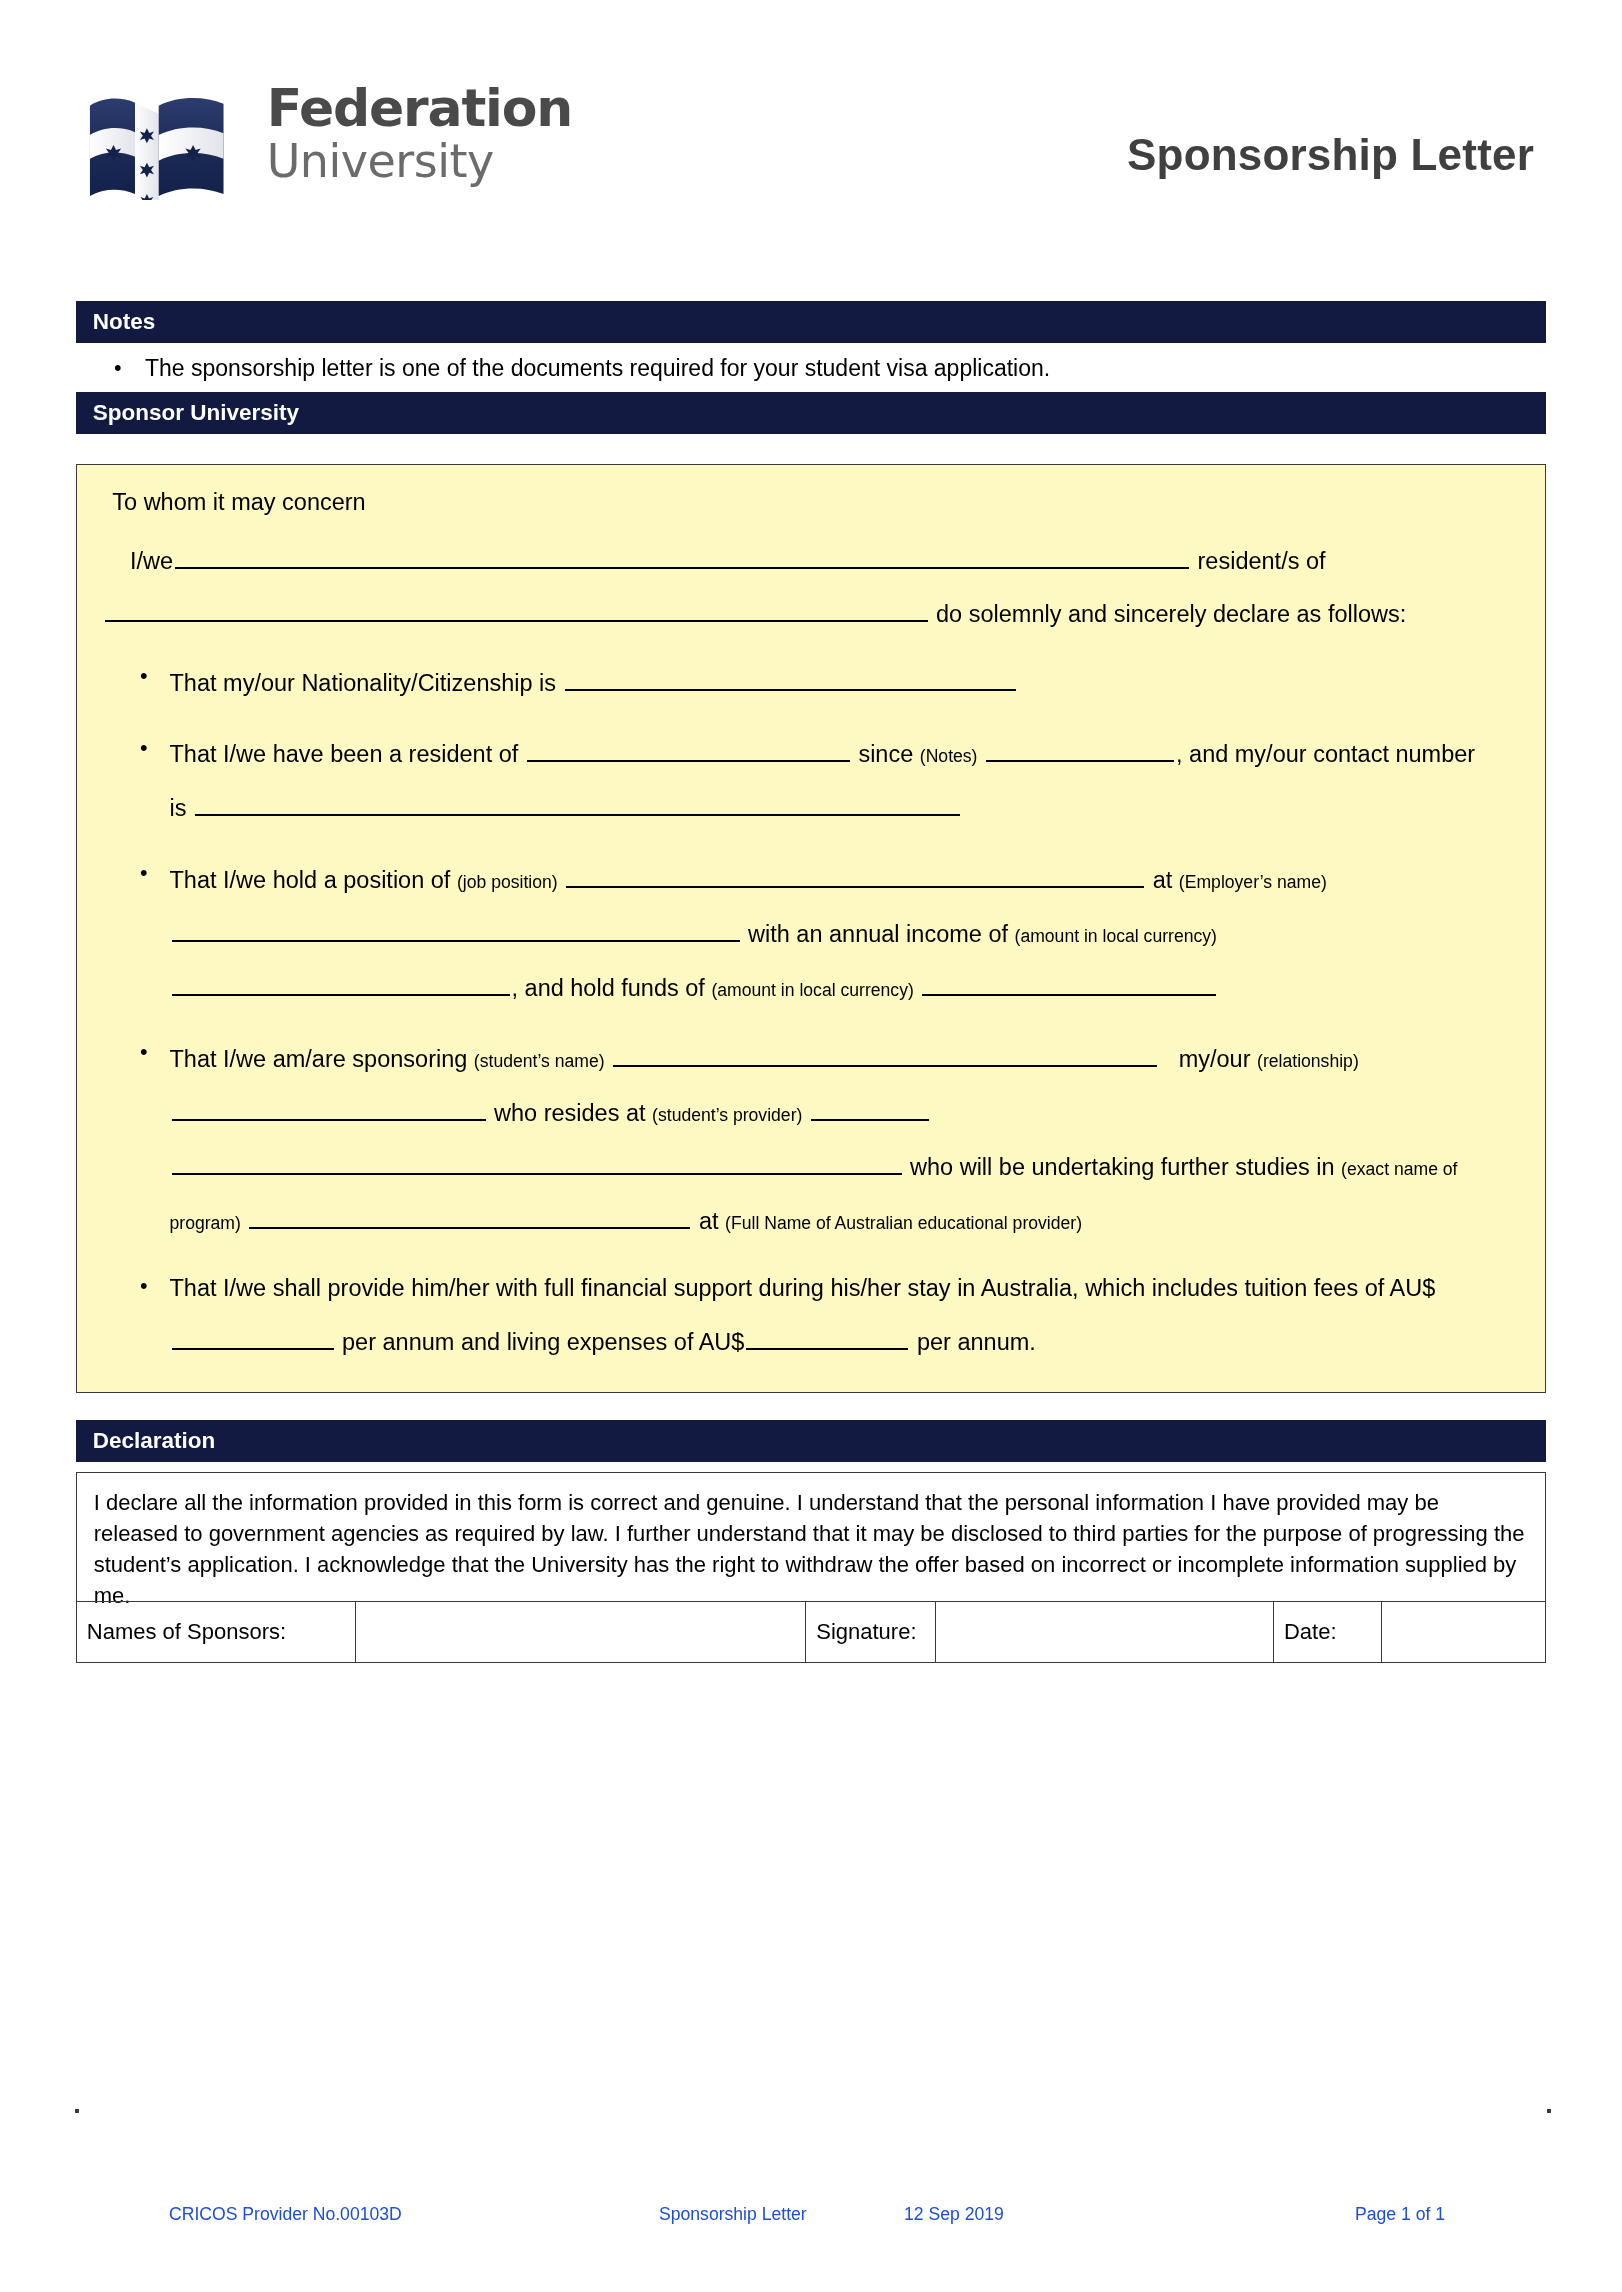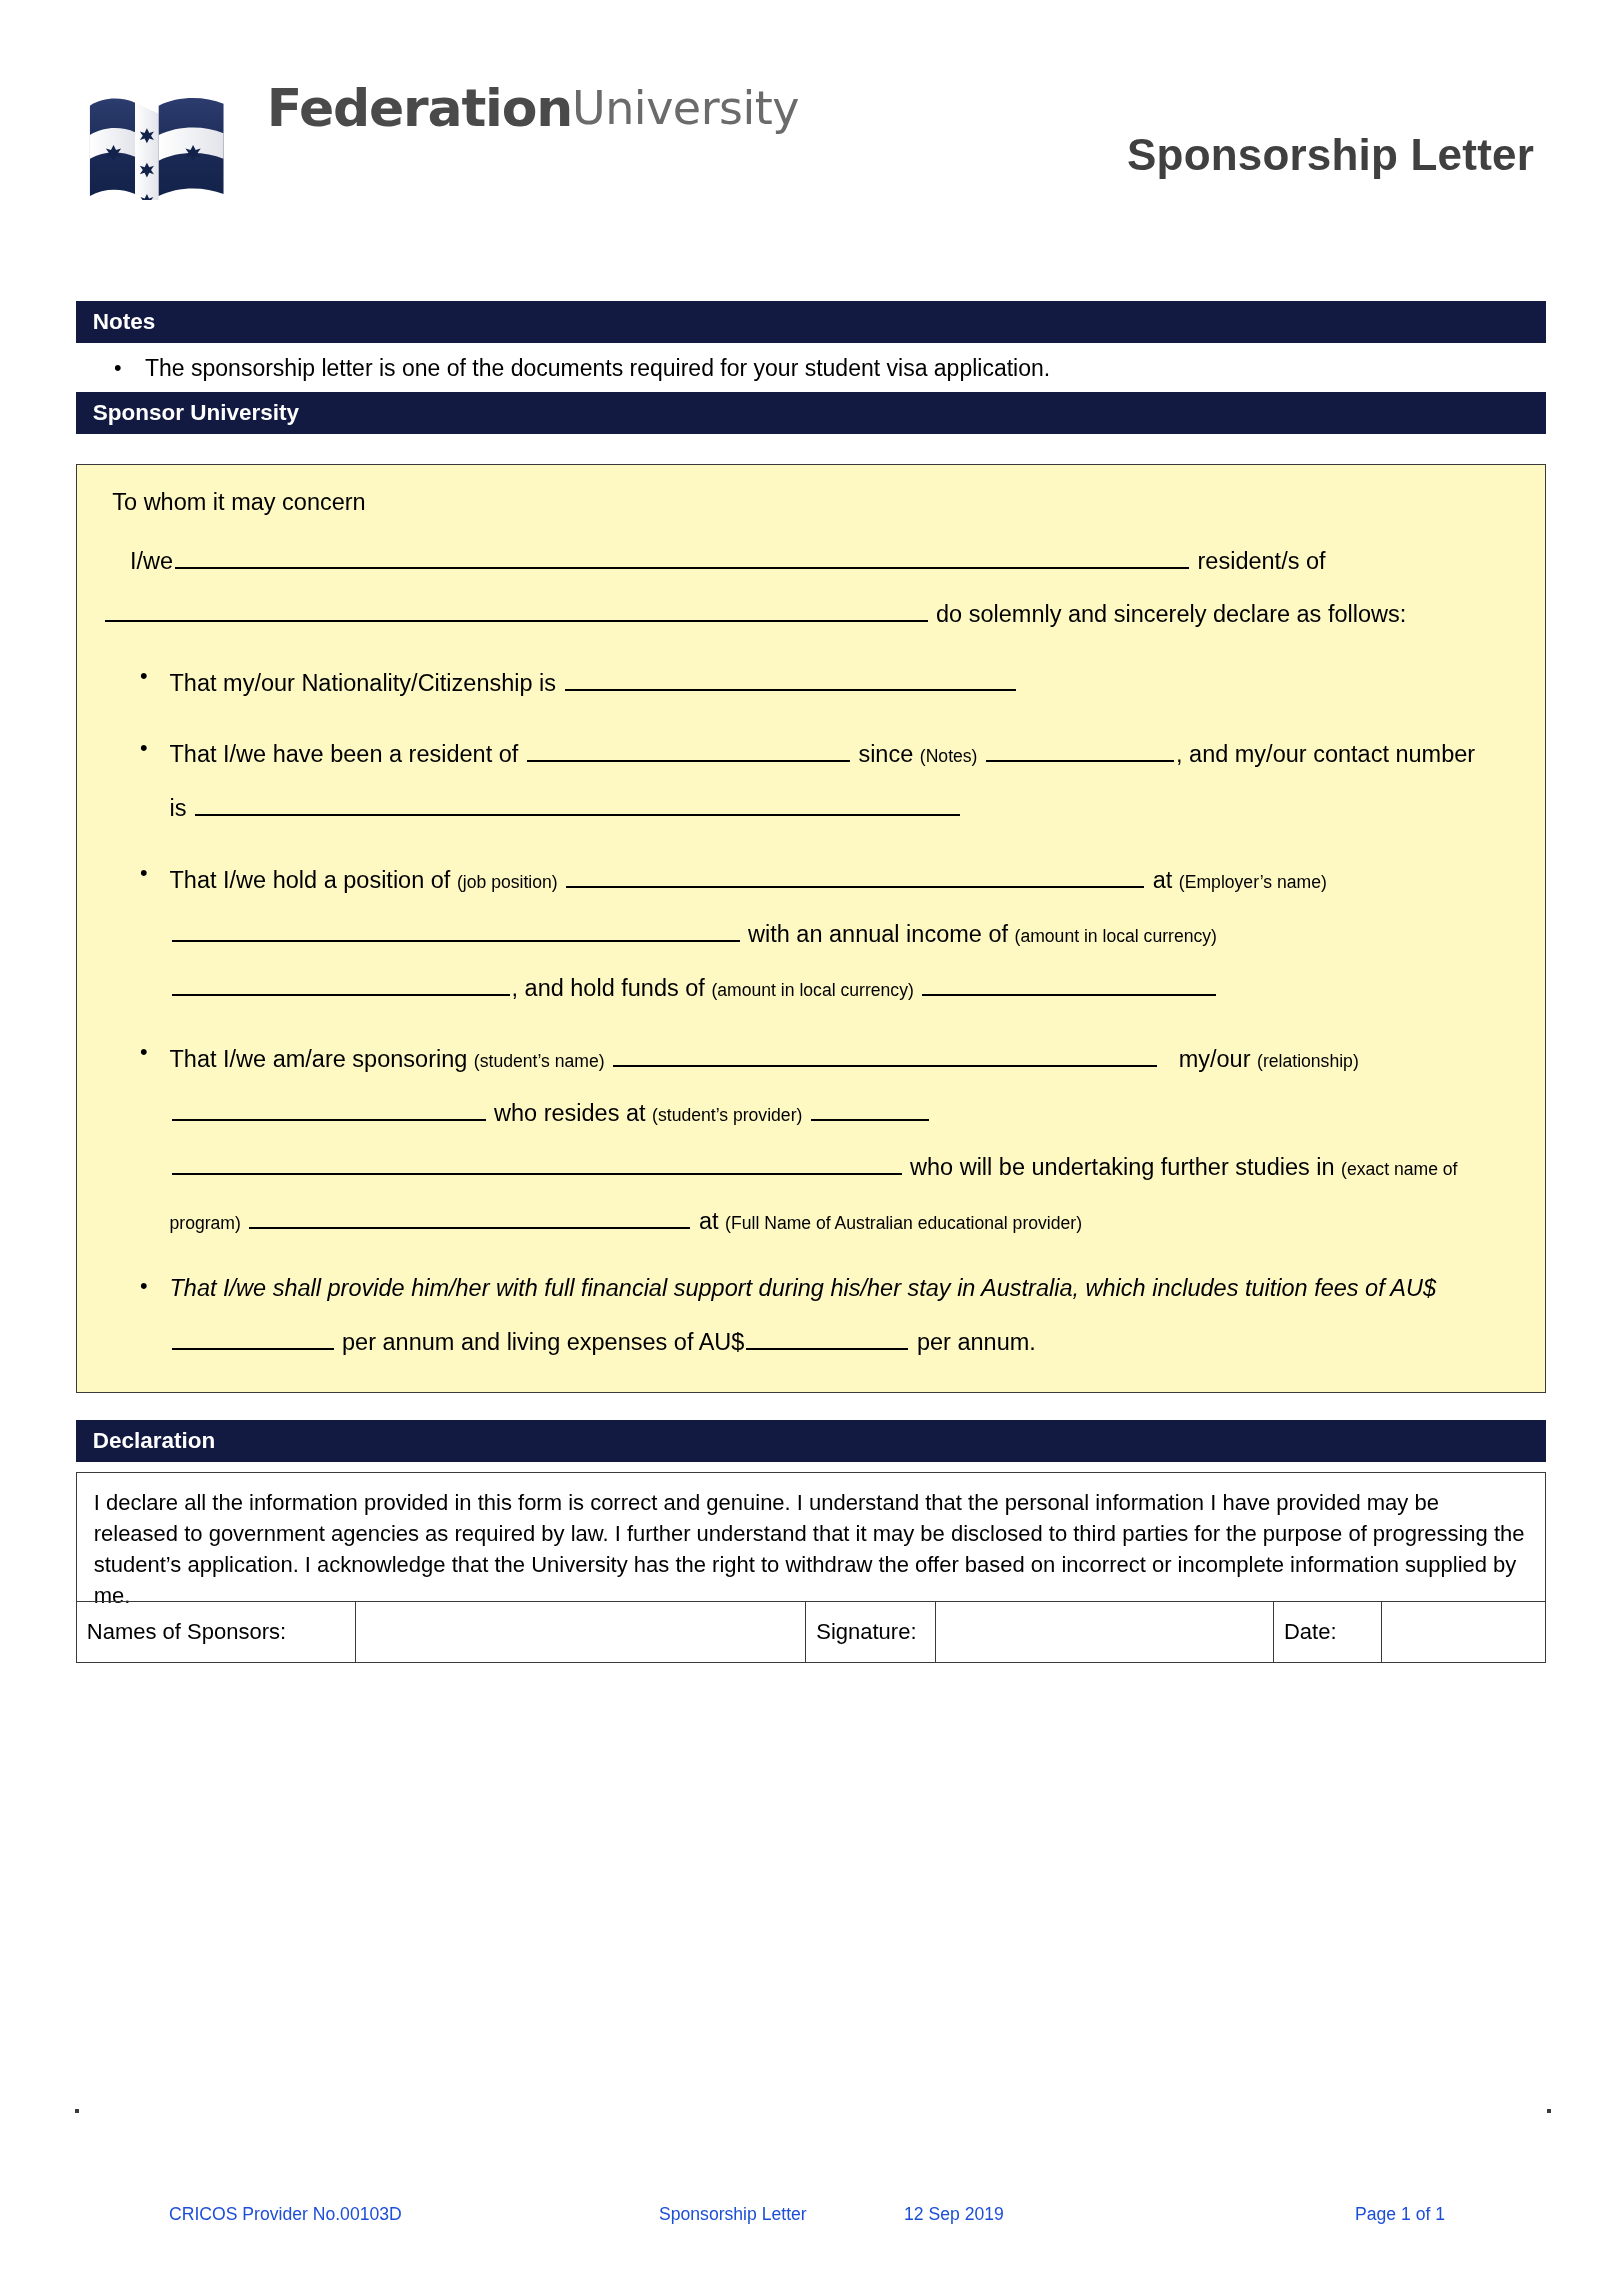--- a/index.html
+++ b/index.html
@@ -36,21 +36,21 @@
   }
   .flag {
     position: relative;
     width: 167px;
     height: 116px;
     margin-right: 13.7px;
     margin-top: 5.9px;
   }
   .wordmark {
     display: flex;
-    flex-direction: row;
+    flex-direction: column;
     justify-content: flex-end;
     line-height: 1;
     padding-top: 3.9px;
   }
   .wordmark .fed {
     font-family: "DejaVu Sans", sans-serif;
     font-weight: bold;
     font-size: 52px;
     color: #4a4a4a;
     letter-spacing: -1.2px;
@@ -158,21 +158,21 @@
     line-height: 1.0;
   }
   ul.decl-list > li::before {
     content: "\2022";
     position: absolute;
     left: 25.5px;
     top: -2px;
     font-size: 21.6px;
   }
   .li-line { white-space: nowrap; }
-  .li-line.wrapline { white-space: normal; font-style: italic; }
+  .li-line.wrapline { white-space: normal; }
 
   
   .decl2-box {
     position: absolute;
     left: 76px;
     width: 1470px;
     border: 1.5px solid #3a3a3a;
     border-bottom: none;
     padding: 13.7px 16.7px 11.8px 16.7px;
   }

